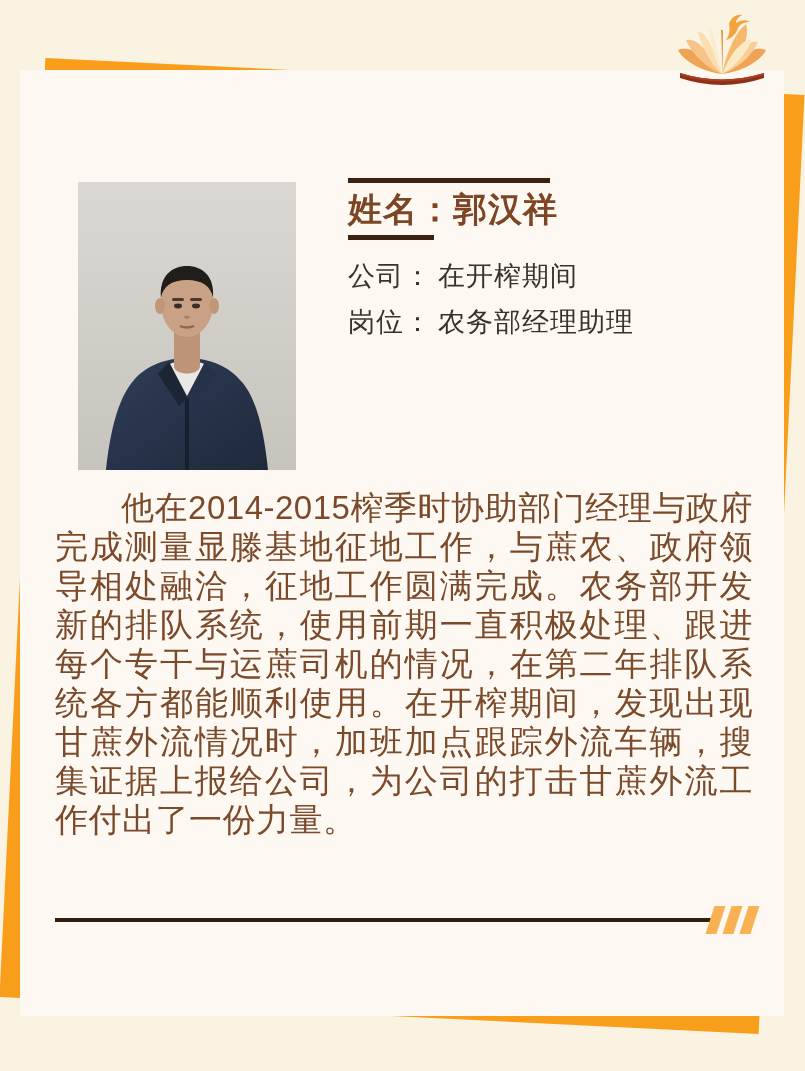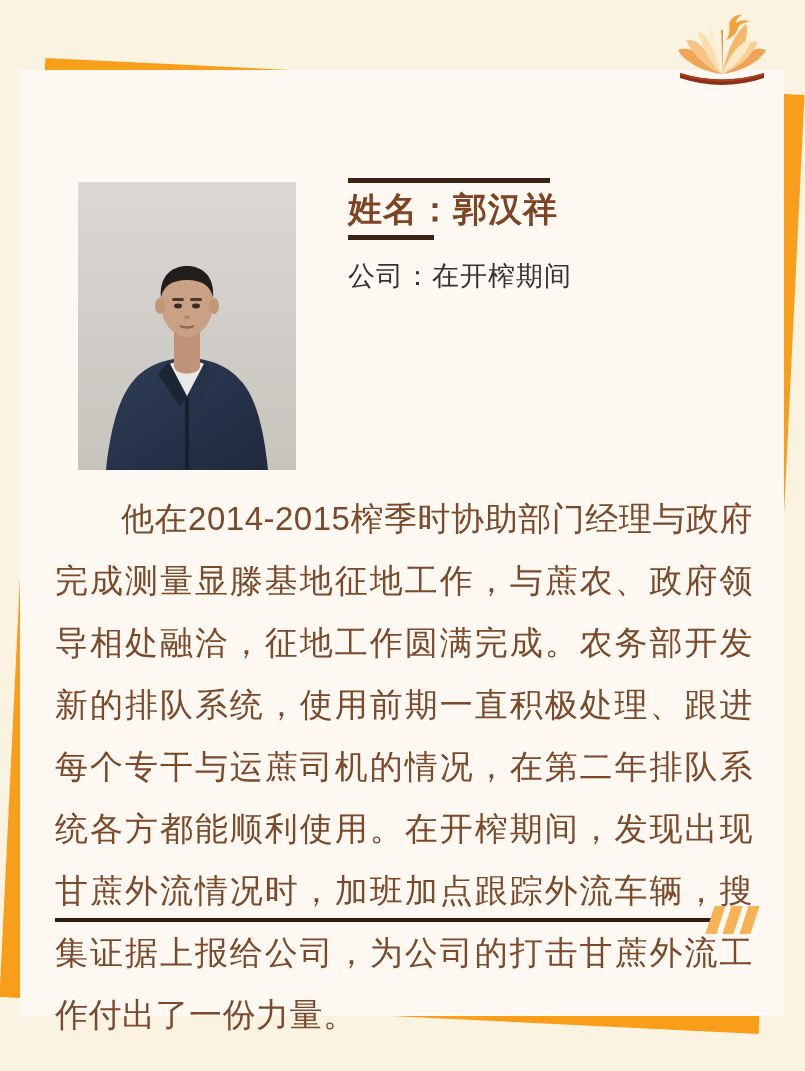--- a/index.html
+++ b/index.html
@@ -33,26 +33,26 @@
   .title-block{position:absolute;left:328px;top:108px;width:420px;}
   .title-topline{width:202px;height:5px;background:#3B2213;}
   .profile-name{
     margin:5px 0 0 0;font-size:34px;font-weight:bold;color:#7D4524;
     letter-spacing:1px;line-height:1.25;
   }
   .title-underline{width:86px;height:5px;background:#3B2213;margin-top:4px;}
 
   .info-rows{position:absolute;left:328px;top:190px;width:430px;}
   .info-row{font-size:27px;color:#38322E;letter-spacing:1px;margin-bottom:14px;line-height:1.2;}
-  .info-row .lbl{}
+  .info-row .lbl{margin-right:6px;}
 
   
   .bio{
     position:absolute;left:35px;top:418px;width:698px;
-    font-size:33px;line-height:62px;color:#7B4A2B;
+    font-size:33px;line-height:39px;color:#7B4A2B;
     text-align:justify;text-indent:66px;letter-spacing:0.5px;
     margin:0;
   }
 
   
   .divider{position:absolute;left:35px;top:834px;width:700px;height:32px;}
   .divider-line{position:absolute;left:0;top:14px;width:660px;height:4px;background:#311E0F;}
   .slashes{position:absolute;right:0;top:2px;display:flex;gap:6px;}
   .slash{width:11px;height:28px;background:#F8B153;transform:skewX(-18deg);}
 </style>
@@ -138,20 +138,21 @@
     </div>
 
     <div class="title-block">
       <div class="title-topline"></div>
       <div class="profile-name"><span>姓名：</span><span>郭汉祥</span></div>
       <div class="title-underline"></div>
     </div>
 
     <div class="info-rows">
       <div class="info-row"><span class="lbl">公司：</span><span>在开榨期间</span></div>
+      <div class="info-row"><span class="lbl">岗位：</span><span>农务部经理助理</span></div>
     </div>
 
     <p class="bio">他在2014-2015榨季时协助部门经理与政府完成测量显滕基地征地工作，与蔗农、政府领导相处融洽，征地工作圆满完成。农务部开发新的排队系统，使用前期一直积极处理、跟进每个专干与运蔗司机的情况，在第二年排队系统各方都能顺利使用。在开榨期间，发现出现甘蔗外流情况时，加班加点跟踪外流车辆，搜集证据上报给公司，为公司的打击甘蔗外流工作付出了一份力量。</p>
 
     <div class="divider">
       <div class="divider-line"></div>
       <div class="slashes">
         <div class="slash"></div>
         <div class="slash"></div>
         <div class="slash"></div>

